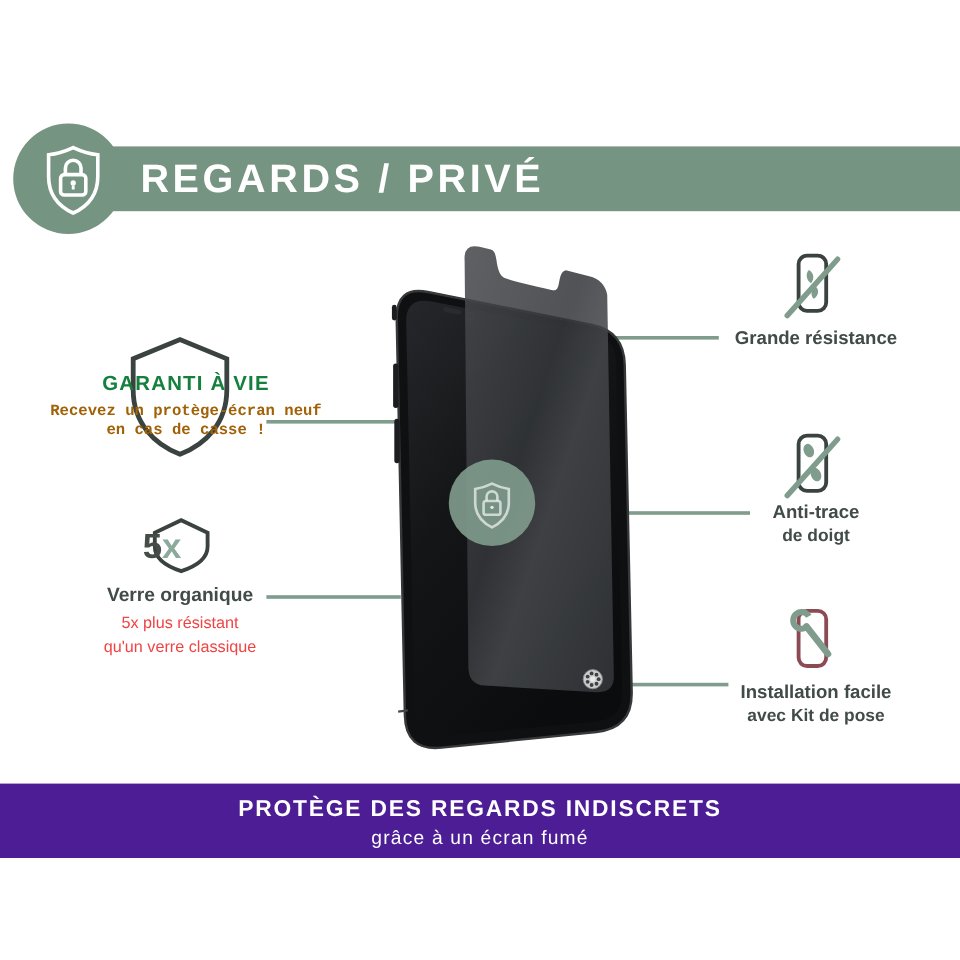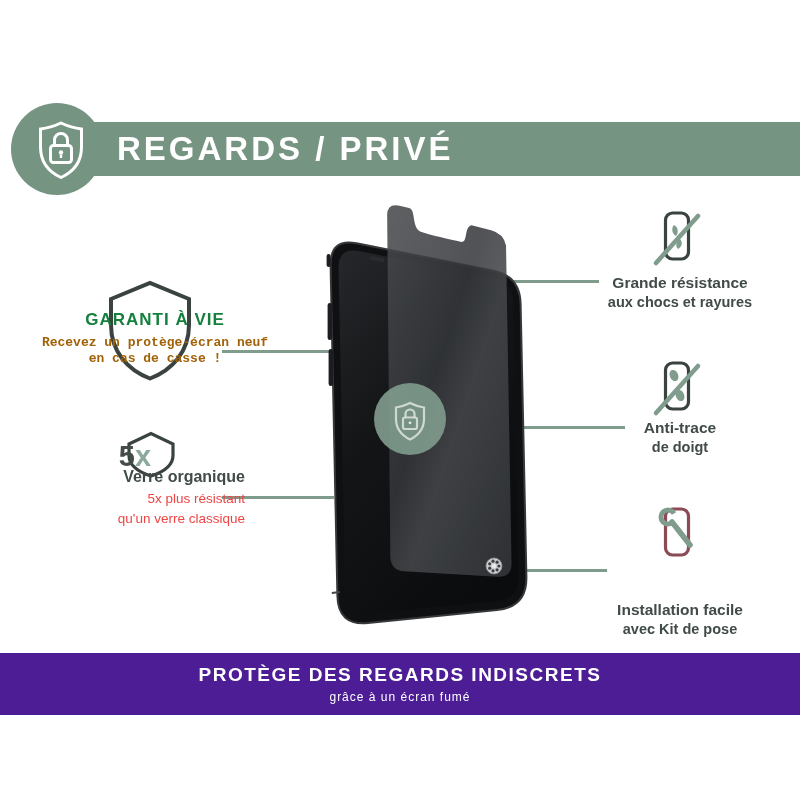--- a/index.html
+++ b/index.html
@@ -24,36 +24,36 @@
   #warranty-block { left:40px; top:310px; width:230px; text-align:center; z-index:3; }
   #warranty-title { color:#15803d; font-size:17px; font-weight:bold; letter-spacing:1px; }
   .warranty-line { color:#a16207; font-size:13px; font-weight:bold; line-height:15.5px;font-family:Liberation Mono, monospace; }
   #warranty-shield { left:107px; top:279px; z-index:2; }
 
   #durability-shield { left:120px; top:427px; z-index:2; }
   #durability-badge { left:106px; top:440px; width:58px; text-align:center; font-size:29px;
                       font-weight:bold; z-index:3; }
   #durability-badge .n5 { color:#454D49; }
   #durability-badge .nx { color:#8CAA9B; }
-  #durability-block { left:55px; top:468px; width:190px; text-align:right; z-index:3; }
+  #durability-block { left:55px; top:488px; width:190px; text-align:center; z-index:3; }
   #durability-title { color:#414B47; font-size:16px; font-weight:bold; }
   .durability-line { color:#ef4444; font-size:13.5px; line-height:20px; }
 
   
   .feature-text { width:180px; text-align:center; z-index:3; }
   .feature-l1 { color:#414B47; font-size:15.5px; font-weight:bold; line-height:20px; }
   .feature-l2 { color:#414B47; font-size:14.5px; font-weight:bold; line-height:19px; }
   .feature-icon { z-index:2; }
 
   
   #footer-band { left:0; top:653px; width:800px; height:62px; background:#4c1d95;
                  text-align:center; z-index:4; }
   #footer-title { margin-top:11px; color:#ffffff; font-size:19px; font-weight:bold;
                   letter-spacing:1.5px; }
-  #footer-subtitle { margin-top:4px; color:#ffffff; font-size:12px; letter-spacing:1px; }
+  #footer-subtitle { margin-top:4px; color:#ffffff; font-size:16px; letter-spacing:1px; }
 </style>
 </head>
 <body>
 
 <div class="abs line" style="left:222px; top:350px; width:112px;"></div>
 <div class="abs line" style="left:222px; top:496px; width:112px;"></div>
 <div class="abs line" style="left:505px; top:280px; width:94px;"></div>
 <div class="abs line" style="left:508px; top:426px; width:117px;"></div>
 <div class="abs line" style="left:502px; top:569px; width:105px;"></div>
 
@@ -164,40 +164,39 @@
 </div>
 
 <svg class="abs feature-icon" style="left:649px; top:208px;" width="56" height="60" viewBox="0 0 56 60">
   <rect x="16.5" y="5" width="23" height="46" rx="7" fill="none" stroke="#3A433F" stroke-width="3.2"></rect>
   <path d="M 25 17 C 29 19 30 24 27 28 C 23 26 22 20 25 17 Z" fill="#7F9C8C"></path>
   <path d="M 31 31 C 34 34 33 39 29 41 C 26 38 27 33 31 31 Z" fill="#7F9C8C"></path>
   <path d="M 7 55 L 49 8" stroke="#7F9C8C" stroke-width="4.5" stroke-linecap="round"></path>
 </svg>
 <div class="abs feature-text" style="left:590px; top:273px;">
   <div class="feature-l1">Grande résistance</div>
-  <div class="feature-l2">aux chocs et rayures</div>
 </div>
 
 <svg class="abs feature-icon" style="left:649px; top:358px;" width="56" height="60" viewBox="0 0 56 60">
   <rect x="16.5" y="5" width="23" height="46" rx="7" fill="none" stroke="#3A433F" stroke-width="3.2"></rect>
   <ellipse cx="25" cy="17.5" rx="4.2" ry="5.8" transform="rotate(-22 25 17.5)" fill="#7F9C8C"></ellipse>
   <ellipse cx="31" cy="37.5" rx="4.2" ry="5.8" transform="rotate(-22 31 37.5)" fill="#7F9C8C"></ellipse>
   <path d="M 7 55 L 49 8" stroke="#7F9C8C" stroke-width="4.5" stroke-linecap="round"></path>
 </svg>
 <div class="abs feature-text" style="left:590px; top:418px;">
   <div class="feature-l1">Anti-trace</div>
   <div class="feature-l2">de doigt</div>
 </div>
 
 <svg class="abs feature-icon" style="left:649px; top:504px;" width="56" height="60" viewBox="0 0 56 60">
   <rect x="16.5" y="5" width="23" height="46" rx="7" fill="none" stroke="#8C4A55" stroke-width="3.2"></rect>
   <circle cx="19" cy="13" r="7" fill="none" stroke="#7F9C8C" stroke-width="5" stroke-dasharray="33 11" stroke-dashoffset="-7"></circle>
   <path d="M 23 18 L 41 41" stroke="#7F9C8C" stroke-width="5.5" stroke-linecap="round"></path>
 </svg>
-<div class="abs feature-text" style="left:590px; top:600px;">
+<div class="abs feature-text" style="left:590px; top:568px;">
   <div class="feature-l1">Installation facile</div>
   <div class="feature-l2">avec Kit de pose</div>
 </div>
 
 <div class="abs" id="footer-band">
   <div id="footer-title">PROTÈGE DES REGARDS INDISCRETS</div>
   <div id="footer-subtitle">grâce à un écran fumé</div>
 </div>
 
 </body></html>

